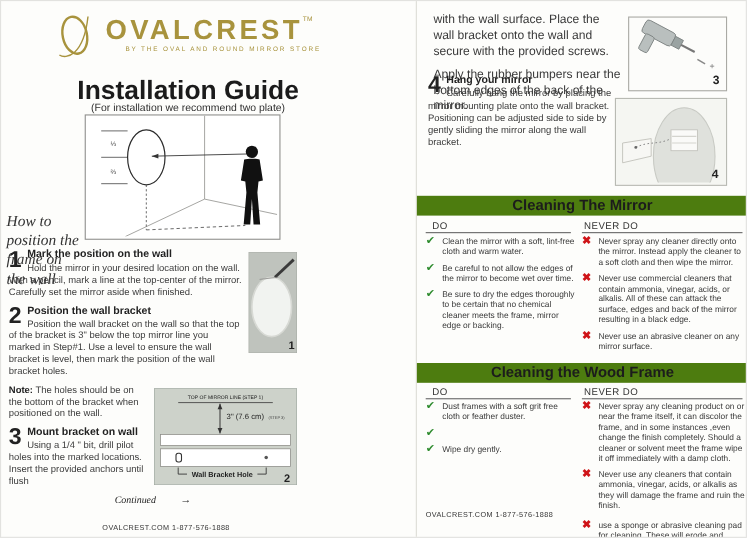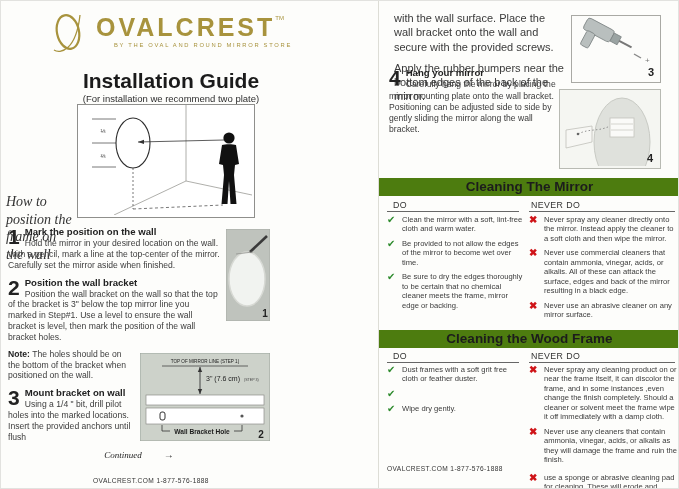--- a/index.html
+++ b/index.html
@@ -11,21 +11,21 @@
   .fold { position:absolute; left:377px; top:0; width:1px; height:489px; background:#ddddd6; }
 
   
   .left-page { position:absolute; left:0; top:0; width:340px; height:489px; }
   .logo-block { position:absolute; left:0; top:8px; width:340px; text-align:center; }
   .logo-row { display:flex; align-items:center; justify-content:center; gap:4px; }
   .wordmark { font-size:25px; font-weight:bold; letter-spacing:3px; color:#a8933d; line-height:1; }
   .tm { font-size:6px; vertical-align:top; color:#a8933d; letter-spacing:0; }
   .tagline { font-size:5.8px; letter-spacing:1.7px; color:#a8933d; margin-top:2px; margin-left:26px; }
   .doc-title { position:absolute; left:0; top:68px; width:340px; text-align:center;
-    font-size:21px; font-weight:bold; color:#1b1b1b; }
+    font-size:24px; font-weight:bold; color:#1b1b1b; }
   .doc-subtitle { position:absolute; left:0; top:92px; width:340px; text-align:center; font-size:9.5px; color:#2e2e2e; }
 
   .pos-diagram { position:absolute; left:76px; top:103px; width:176px; height:112px;
     border:1px solid #8f8f8c; background:#ffffff; }
   .diagram-caption { position:absolute; left:5px; top:192px; width:70px;
     font-family:"Liberation Serif", serif; font-style:italic; font-size:14px; color:#333; line-height:1.25; }
 
   .steps { position:absolute; left:7px; top:225px; width:262px; font-size:8.6px; line-height:1.26; color:#3c3c3c; }
   .step-head { font-weight:bold; font-size:9.6px; color:#222; }
   .step-num { float:left; font-size:21px; font-weight:bold; color:#222; line-height:0.85; margin:2px 5px 0 0; }
@@ -231,21 +231,21 @@
     <div class="col-label" style="left:152px; top:199px;">NEVER DO</div>
     <div class="col-rule" style="left:150px; top:210px; width:146px;"></div>
 
     <div class="items-col do-col mirror-items">
       <div class="item">
           <span class="check-icon">✔</span>
           <span>Clean the mirror with a soft, lint-free cloth and warm water.</span>
         </div>
       <div class="item">
           <span class="check-icon">✔</span>
-          <span>Be provided to not allow the edges of the mirror to become wet over time.</span>
+          <span>Be careful to not allow the edges of the mirror to become wet over time.</span>
         </div>
       <div class="item">
           <span class="check-icon">✔</span>
           <span>Be sure to dry the edges thoroughly to be certain that no chemical cleaner meets the frame, mirror edge or backing.</span>
         </div>
     </div>
     <div class="items-col never-col mirror-items">
       <div class="item">
           <span class="cross-icon">✖</span>
           <span>Never spray any cleaner directly onto the mirror. Instead apply the cleaner to a soft cloth and then wipe the mirror.</span>

